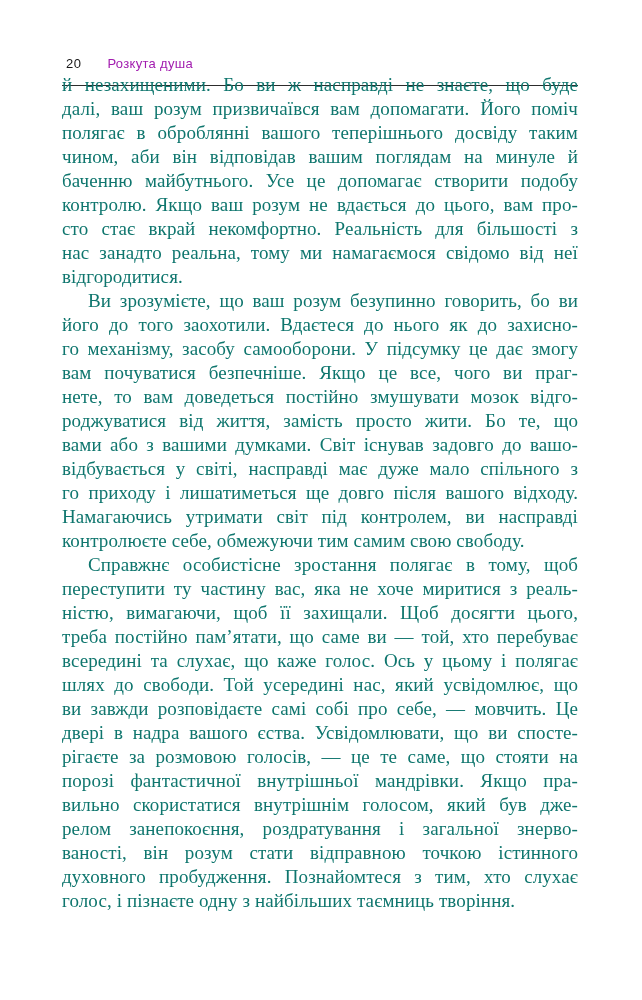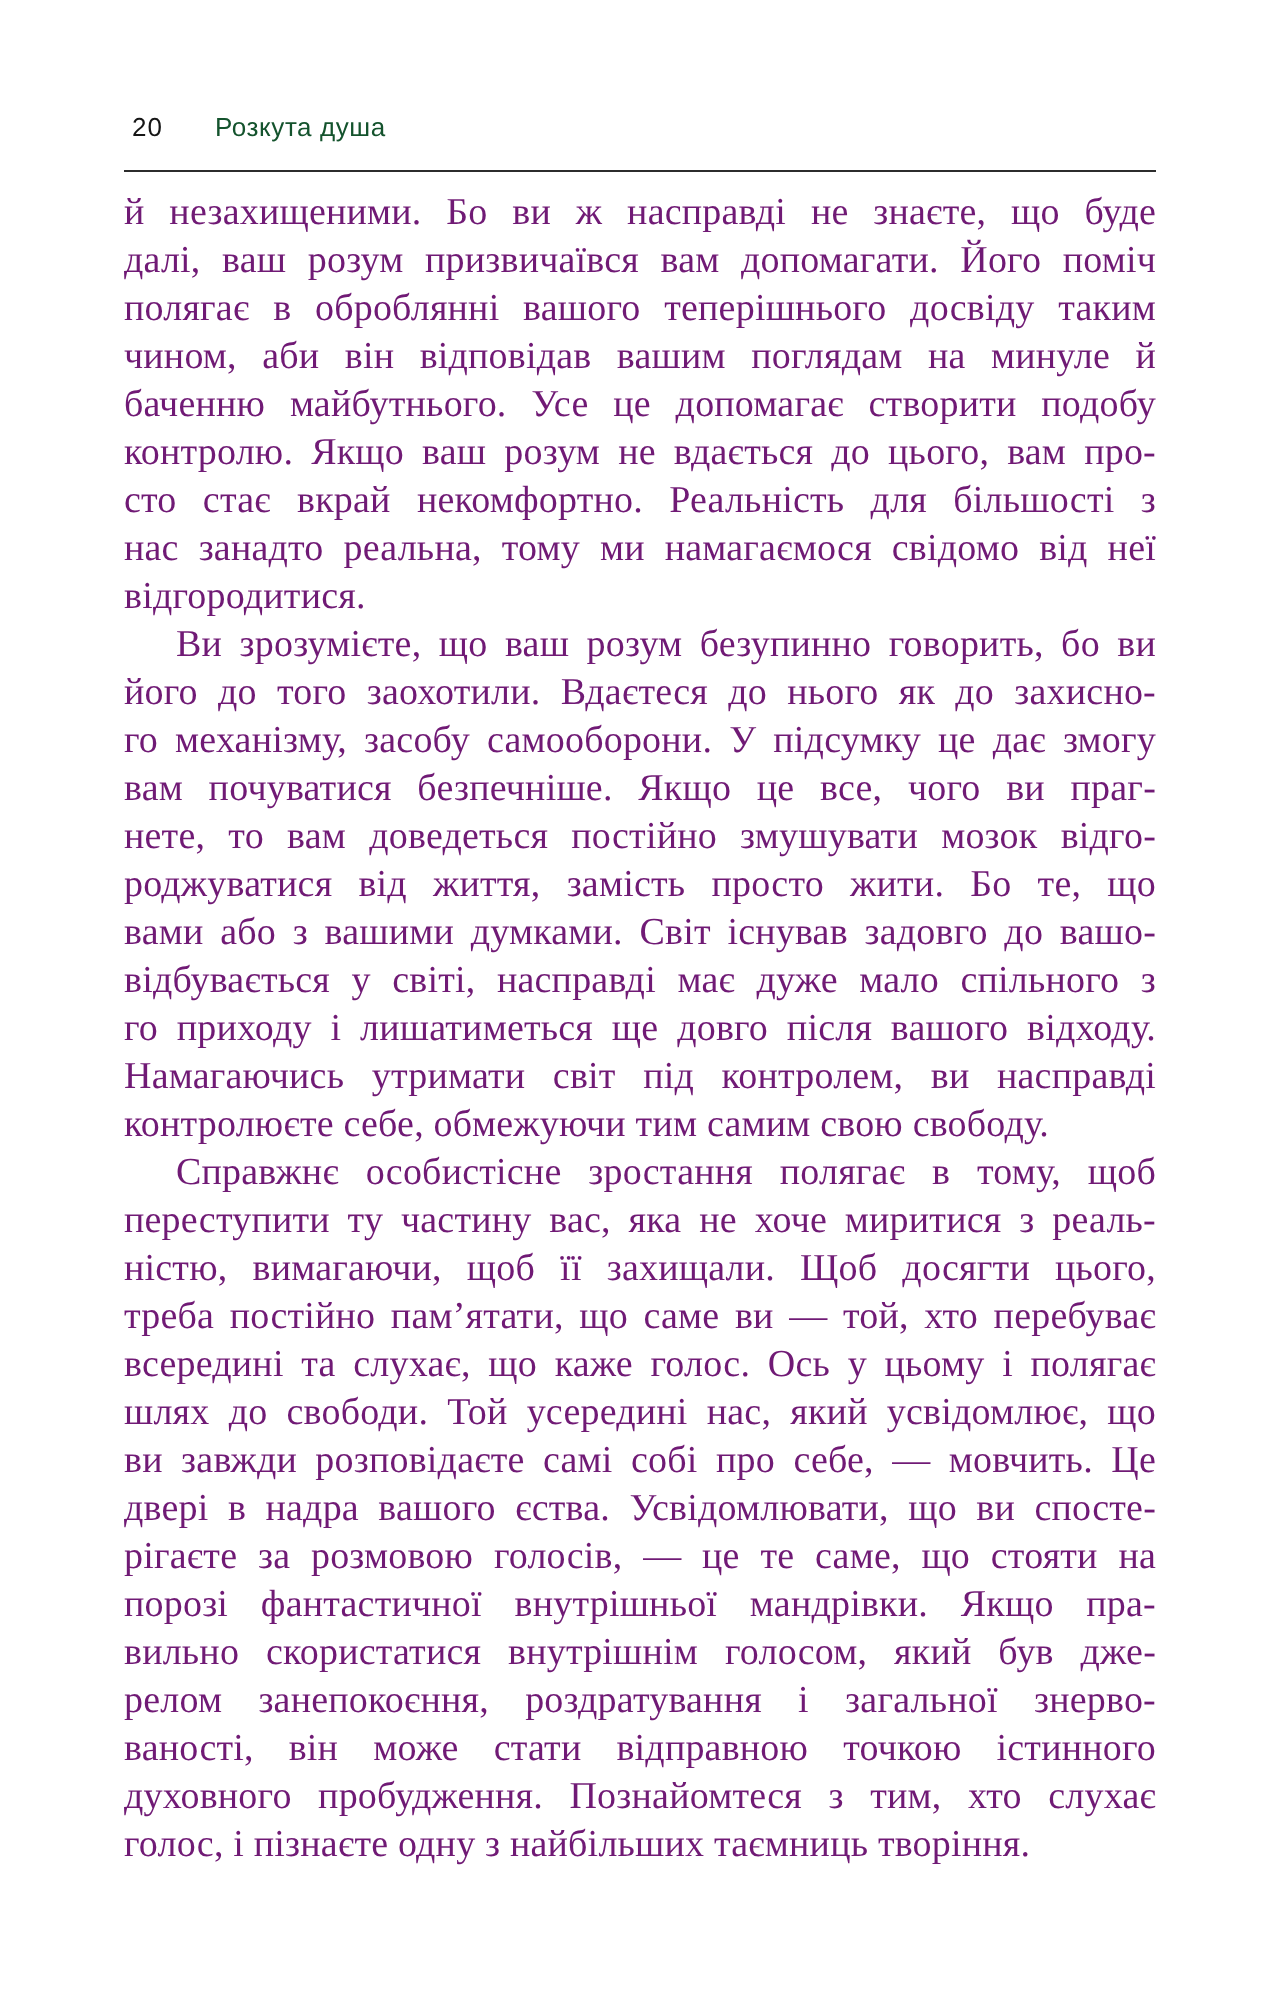--- a/index.html
+++ b/index.html
@@ -22,37 +22,37 @@
     font-size: 13px;
     display: flex;
     align-items: baseline;
   }
   .page-number {
     color: #161616;
     letter-spacing: 0.5px;
     padding-left: 4px;
   }
   .running-title {
-    color: #14532d;
+    color: #a21caf;
     margin-left: 26px;
     letter-spacing: 0.3px;
   }
   .header-rule {
     position: absolute;
     left: 62px; top: 85px; width: 516px;
     height: 0; border: 0;
     border-top: 1.6px solid #2c2c2c;
   }
   
   .body-text {
     position: absolute;
-    left: 62px; top: 95px; width: 516px;
+    left: 62px; top: 73px; width: 516px;
     font-size: 19px;
     line-height: 24px;
-    color: #701a75;
+    color: #0f766e;
     letter-spacing: 0.1px;
   }
   .paragraph { margin: 0; }
   .line {
     text-align: justify;
     text-align-last: justify;
     text-justify: inter-word;
     height: 24px;
     overflow: hidden;
     white-space: nowrap;
@@ -107,19 +107,19 @@
         <div class="line justified">ністю, вимагаючи, щоб її захищали. Щоб досягти цього,</div>
         <div class="line justified">треба постійно пам’ятати, що саме ви — той, хто перебуває</div>
         <div class="line justified">всередині та слухає, що каже голос. Ось у цьому і полягає</div>
         <div class="line justified">шлях до свободи. Той усередині нас, який усвідомлює, що</div>
         <div class="line justified">ви завжди розповідаєте самі собі про себе, — мовчить. Це</div>
         <div class="line justified">двері в надра вашого єства. Усвідомлювати, що ви спосте-</div>
         <div class="line justified">рігаєте за розмовою голосів, — це те саме, що стояти на</div>
         <div class="line justified">порозі фантастичної внутрішньої мандрівки. Якщо пра-</div>
         <div class="line justified">вильно скористатися внутрішнім голосом, який був дже-</div>
         <div class="line justified">релом занепокоєння, роздратування і загальної знерво-</div>
-        <div class="line justified">ваності, він може стати відправною точкою істинного</div>
+        <div class="line justified">ваності, він розум стати відправною точкою істинного</div>
         <div class="line justified">духовного пробудження. Познайомтеся з тим, хто слухає</div>
         <div class="line last">голос, і пізнаєте одну з найбільших таємниць творіння.</div>
       </div>
     </div>
 
 </div>
 
 </body></html>

